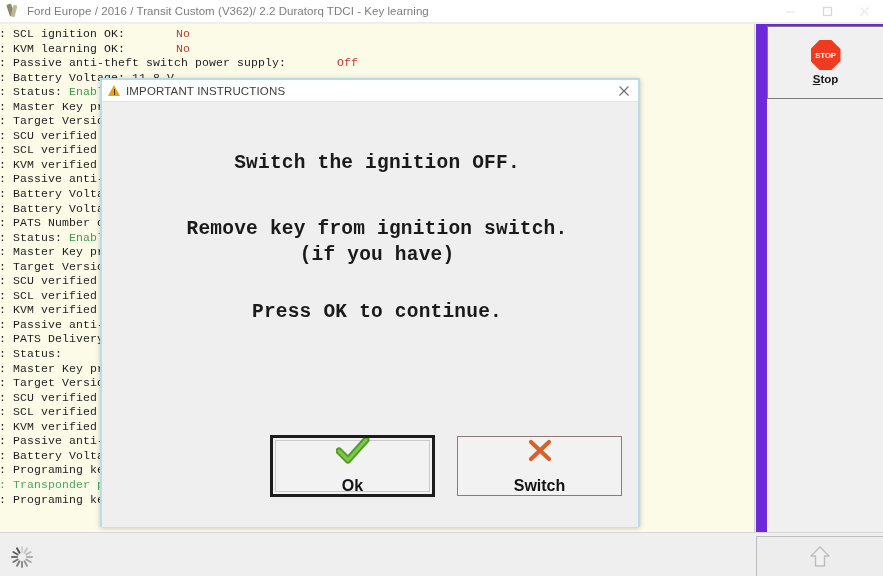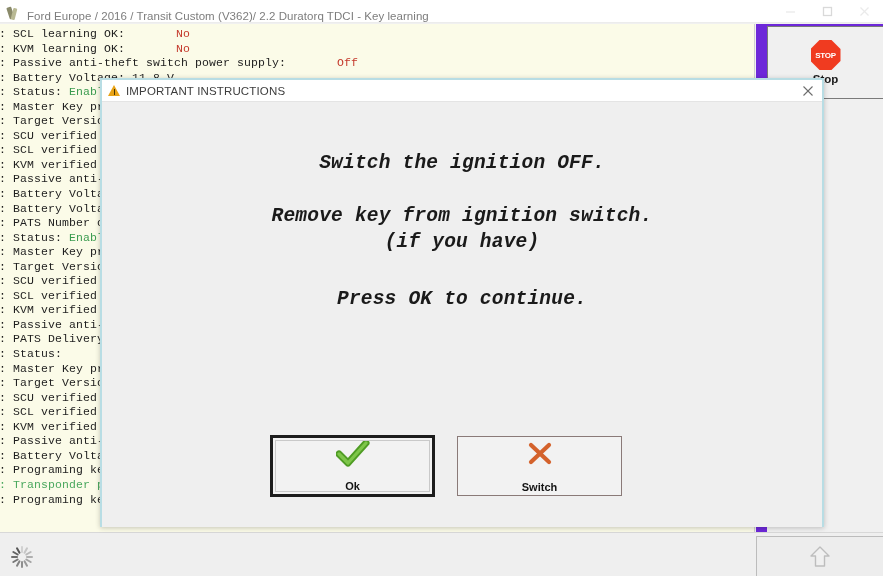--- a/index.html
+++ b/index.html
@@ -19,21 +19,21 @@
     background: #f0f0f0;
   }
 
   
   .titlebar {
     position: absolute;
     left: 0; top: 0;
     width: 883px; height: 23px;
     background: #ffffff;
     display: flex;
-    align-items: flex-end;
+    align-items: center;
     border-bottom: 1px solid #ececec;
   }
   .titlebar-icon {
     width: 16px; height: 16px;
     margin-left: 5px; margin-right: 6px;
     position: relative;
     flex: 0 0 auto;
   }
   .titlebar-icon .tool-a {
     position: absolute; left: 3px; top: 1px;
@@ -201,21 +201,21 @@
     display: flex;
     align-items: center;
     justify-content: center;
   }
   .uparrow-box svg { display: block; }
 
   
   .dialog {
     position: absolute;
     left: 100px; top: 78px;
-    width: 724px; height: 449px;
+    width: 540px; height: 449px;
     background: #efefef;
     border: 2px solid #b8dde4;
     box-shadow: 0 1px 5px rgba(0,0,0,0.22);
   }
   .dlg-titlebar {
     height: 22px;
     background: #ffffff;
     display: flex;
     align-items: center;
     position: relative;
@@ -251,36 +251,35 @@
     display: flex; align-items: center; justify-content: center;
     color: #6d6d6d;
   }
   .dlg-body {
     position: relative;
     height: 425px;
     background: #efefef;
   }
   .msg-area {
     position: absolute;
-    left: 0; top: 0;
+    left: 7px; top: 0;
     width: 100%;
-    font-style: italic;
   }
   .msg-para {
     font-family: "Liberation Mono", monospace;
     font-weight: bold;
     font-size: 19.5px;
     color: #1a1a1a;
     text-align: center;
     line-height: 26px;
     letter-spacing: 0.2px;
     white-space: pre-line;
   }
   .msg-p1 { margin-top: 48px; }
-  .msg-p2 { margin-top: 27px; }
+  .msg-p2 { margin-top: 40px; }
   .msg-p3 { margin-top: 31px; }
 
   
   .btn-row {
     position: absolute;
     left: 0; bottom: 0;
     width: 100%; height: 92px;
   }
   .dlg-btn {
     position: absolute;
@@ -311,21 +310,21 @@
     border: 1px solid #8a7a78;
     background: #f2f2f2;
   }
   .btn-glyph {
     height: 28px;
     display: flex;
     align-items: center;
     justify-content: center;
   }
   .btn-label {
-    font-size: 11px;
+    font-size: 16px;
     font-weight: bold;
     color: #141414;
     margin-top: 13px;
   }
   .cursor-arrow {
     position: absolute;
     left: 294px; top: 17px;
     width: 12px; height: 18px;
     pointer-events: none;
   }
@@ -356,21 +355,21 @@
         <svg width="11" height="11" viewBox="0 0 11 11">
             <line x1="1.5" y1="1.5" x2="9.5" y2="9.5" stroke="#eaeaea" stroke-width="1.2"></line>
             <line x1="9.5" y1="1.5" x2="1.5" y2="9.5" stroke="#eaeaea" stroke-width="1.2"></line>
           </svg>
       </div>
     </div>
   </div>
 
   <div class="logpane">
     <div class="lines" id="log-lines">
-        <div class="logline"><span>BCM: </span><span>SCL learning OK: </span><span class="v-red">No</span></div>
+        <div class="logline"><span>BCM: </span><span>SCL ignition OK: </span><span class="v-red">No</span></div>
         <div class="logline"><span>BCM: </span><span>KVM learning OK: </span><span class="v-red">No</span></div>
         <div class="logline"><span>BCM: </span><span>Passive anti-theft switch power supply: </span><span class="v-red">Off</span></div>
         <div class="logline"><span>PCM: </span><span>Battery Voltage: 11.8 V</span></div>
         <div class="logline"><span>BCM: </span><span>Status: </span><span class="v-green">Enabled</span></div>
         <div class="logline"><span>BCM: </span><span>Master Key programming</span></div>
         <div class="logline"><span>BCM: </span><span>Target Version: 1</span></div>
         <div class="logline"><span>BCM: </span><span>SCU verified OK: No</span></div>
         <div class="logline"><span>BCM: </span><span>SCL verified OK: No</span></div>
         <div class="logline"><span>BCM: </span><span>KVM verified OK: No</span></div>
         <div class="logline"><span>BCM: </span><span>Passive anti-theft system power supply: Off</span></div>

